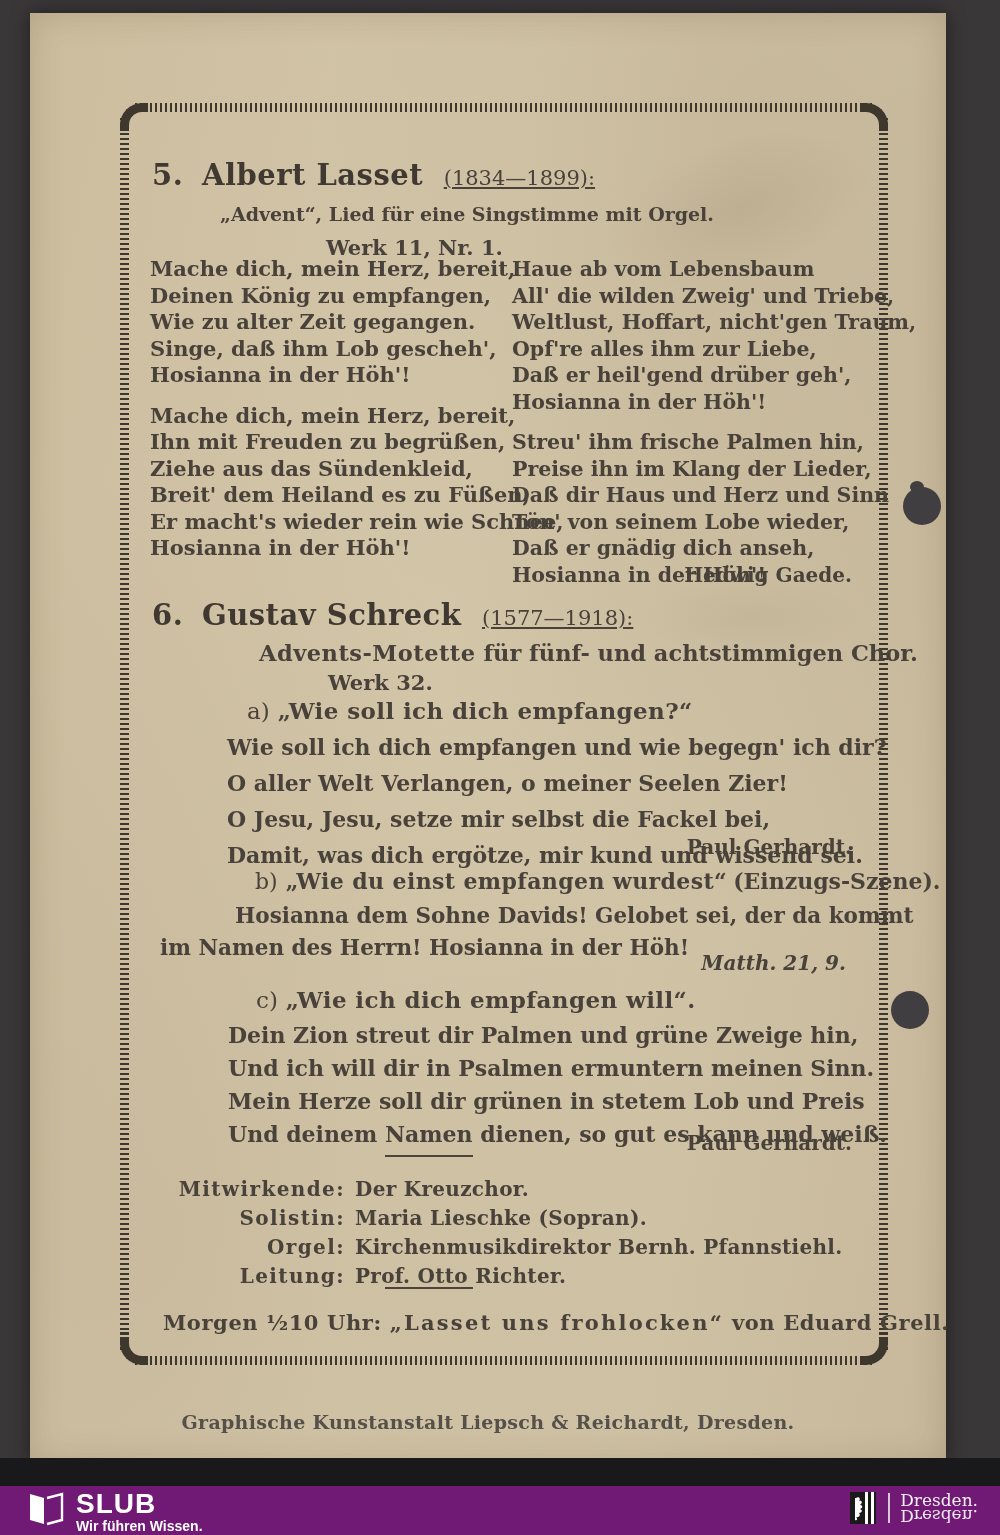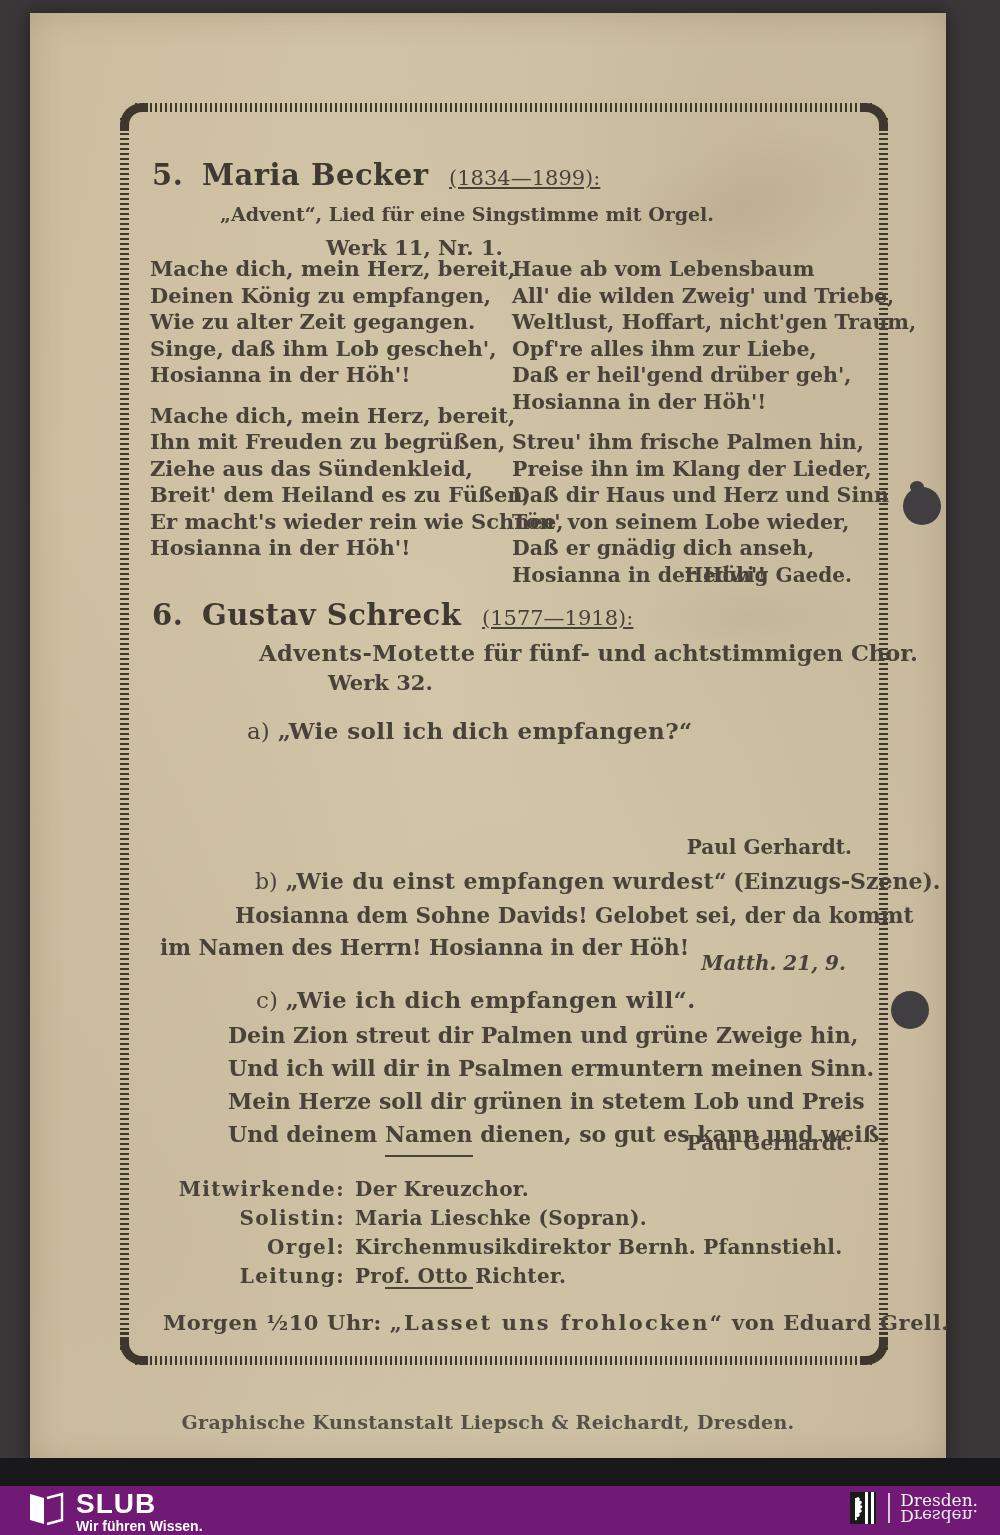--- a/index.html
+++ b/index.html
@@ -98,21 +98,21 @@
       <div class="f-edge f-left"></div>
       <div class="f-edge f-right"></div>
       <div class="f-corner f-tl"></div>
       <div class="f-corner f-tr"></div>
       <div class="f-corner f-bl"></div>
       <div class="f-corner f-br"></div>
     </div>
 
     <div class="abs h-row" style="left:122px;top:145px;">
       <span>5.</span>
-      <span style="margin-left:8px;">Maria Becker</span>
+      <span style="margin-left:8px;">Albert Lasset</span>
       <span class="h-dates">(1834—1899):</span>
     </div>
     <div class="abs subtitle" style="left:190px;top:190px;">„Advent“, Lied für eine Singstimme mit Orgel.</div>
     <div class="abs werk" style="left:296px;top:222px;">Werk 11, Nr. 1.</div>
 
     <div class="abs verse-col" style="left:120px;top:243px;">
       <div class="stanza">
           <div class="vline">Mache dich, mein Herz, bereit,</div>
           <div class="vline">Deinen König zu empfangen,</div>
           <div class="vline">Wie zu alter Zeit gegangen.</div>
@@ -151,23 +151,29 @@
     <div class="abs h-row" style="left:122px;top:585px;">
       <span>6.</span>
       <span style="margin-left:8px;">Gustav Schreck</span>
       <span class="h-dates">(1577—1918):</span>
     </div>
     <div class="abs" style="left:229px;top:627px;font-size:22.5px;">
       <span style="font-weight:700;letter-spacing:.5px;">Advents-Motette</span><span style="font-weight:700;"> für fünf- und achtstimmigen Chor.</span>
     </div>
     <div class="abs werk" style="left:298px;top:657px;">Werk 32.</div>
 
-    <div class="abs part-heading" style="left:217px;top:704px;">
+    <div class="abs part-heading" style="left:217px;top:684px;">
       <span class="part-label">a)</span><span class="part-quoted">„Wie soll ich dich empfangen?“</span>
     </div>
+    <div class="abs verse-a" style="left:197px;top:716px;">
+        <div class="vline">Wie soll ich dich empfangen und wie begegn' ich dir?</div>
+        <div class="vline">O aller Welt Verlangen, o meiner Seelen Zier!</div>
+        <div class="vline">O Jesu, Jesu, setze mir selbst die Fackel bei,</div>
+        <div class="vline">Damit, was dich ergötze, mir kund und wissend sei.</div>
+      </div>
     <div class="abs attribution" style="right:94px;top:822px;">Paul Gerhardt.</div>
 
     <div class="abs part-heading" style="left:225px;top:855px;font-size:22px;">
       <span class="part-label" style="font-size:22px;">b)</span><span class="part-quoted">„Wie du einst empfangen wurdest“</span><span class="part-suffix">(Einzugs-Szene).</span>
     </div>
     <div class="abs bline" style="left:205px;top:890px;">Hosianna dem Sohne Davids!  Gelobet sei, der da kommt</div>
     <div class="abs bline" style="left:130px;top:922px;">im Namen des Herrn!  Hosianna in der Höh!</div>
     <div class="abs attribution" style="right:100px;top:938px;font-style:italic;">Matth. 21, 9.</div>
 
     <div class="abs part-heading" style="left:226px;top:973px;">

